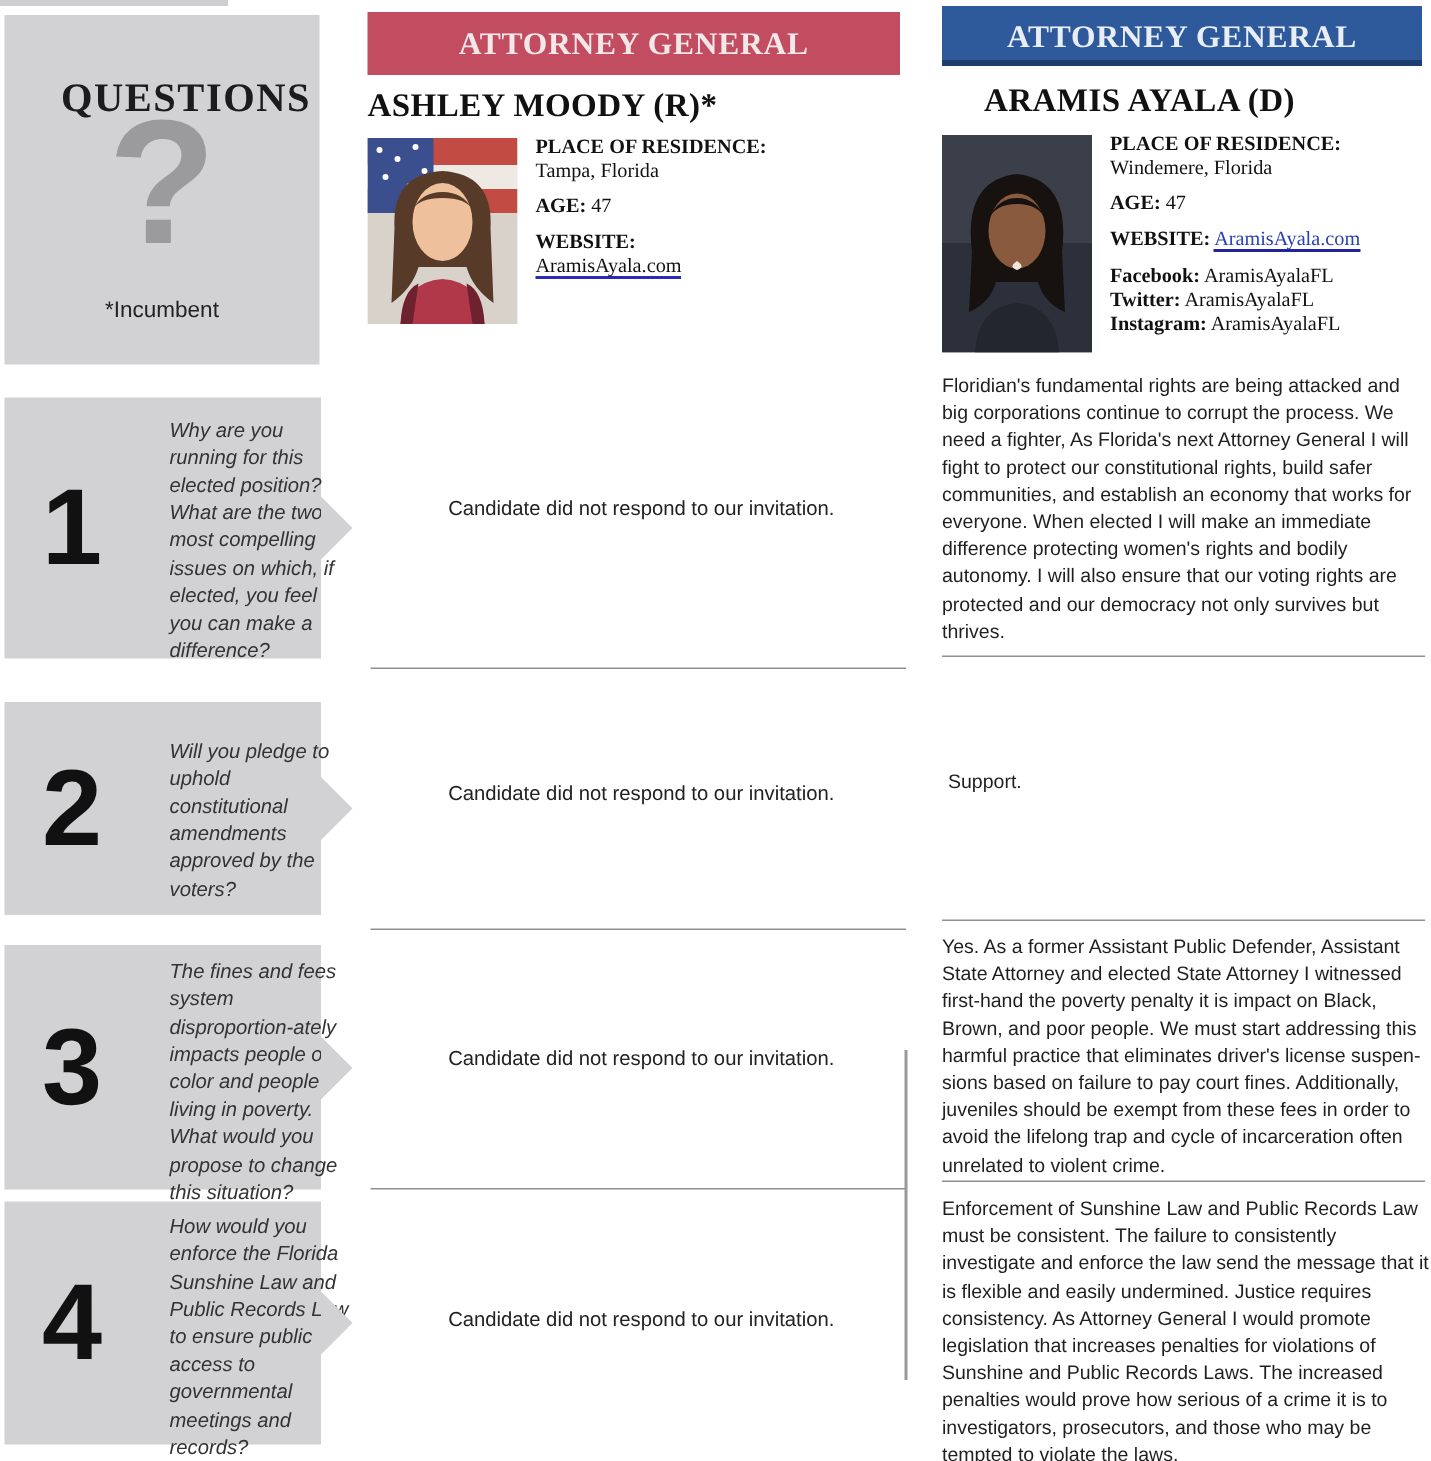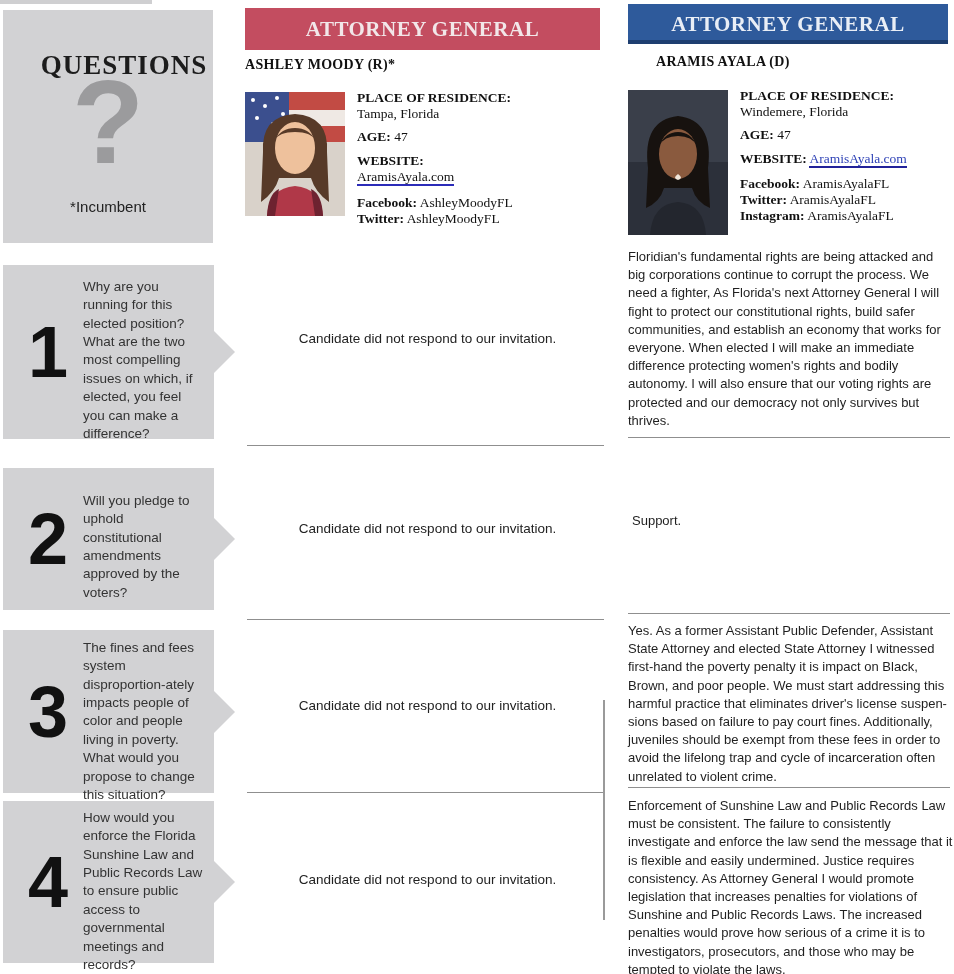--- a/index.html
+++ b/index.html
@@ -45,40 +45,40 @@
   .qbox1 { top:265px; height:174px; }
   .qbox2 { top:468px; height:142px; }
   .qbox3 { top:630px; height:163px; }
   .qbox4 { top:801px; height:162px; }
   .qnum {
     position:absolute; left:8px; top:50%; transform:translateY(-50%);
     width:74px; text-align:center;
     font-size:72px; font-weight:900; color:#111; line-height:1;
   }
   .qtext {
-    margin-left:80px; width:120px;
-    font-size:13.5px; line-height:1.36; color:#333; text-align:left;
+    margin-left:110px; width:120px;
+    font-size:13.5px; line-height:1.36; color:#333; text-align:left;font-style:italic;
   }
   .qbox1 .qtext { padding-top:13px; }
   .qbox2 .qtext { padding-top:24px; }
   .qbox3 .qtext { padding-top:9px; }
   .qbox4 .qtext { padding-top:8px; }
   
   .banner {
     position:absolute; text-align:center;
     font-family:"Liberation Serif", serif; font-weight:bold;
     font-size:21px; letter-spacing:0.5px;
   }
   .banner-red { left:245px; top:8px; width:355px; height:42px; line-height:42px; color:#f2e7e9; }
   .banner-blue { left:628px; top:4px; width:320px; height:40px; line-height:40px; color:#e9eef6; border-bottom:4px solid #1e3e70; }
   
   .cand-name {
     position:absolute;
     font-family:"Liberation Serif", serif; font-weight:bold;
-    font-size:14px; color:#111; letter-spacing:0.3px;
+    font-size:22px; color:#111; letter-spacing:0.3px;
   }
   .name-moody { left:245px; top:57px; }
   .name-ayala { left:628px; top:54px;margin-left:28px; }
   .photo { position:absolute; display:block; }
   .photo-moody { left:245px; top:92px; }
   .photo-ayala { left:628px; top:90px; }
   .info {
     position:absolute;
     font-family:"Liberation Serif", serif; font-size:13.5px;
     line-height:1.2; color:#111;
@@ -169,26 +169,20 @@
       <div>Tampa, Florida</div>
     </div>
     <div class="grp">
       <b>AGE:</b>
       <span>47</span>
     </div>
     <div class="grp">
       <div><b>WEBSITE:</b></div>
       <span class="weblink-moody">AramisAyala.com</span>
     </div>
-    <div class="grp" style="margin-top:10px;">
-      <div><b>Facebook:</b>
-        <span>AshleyMoodyFL</span></div>
-      <div><b>Twitter:</b>
-        <span>AshleyMoodyFL</span></div>
-    </div>
   </div>
 
   <div class="ans-mid ans-mid1">Candidate did not respond to our invitation.</div>
   <div class="ans-mid ans-mid2">Candidate did not respond to our invitation.</div>
   <div class="ans-mid ans-mid3">Candidate did not respond to our invitation.</div>
   <div class="ans-mid ans-mid4">Candidate did not respond to our invitation.</div>
 
   <div class="divider div-m1"></div>
   <div class="divider div-m2"></div>
   <div class="divider div-m3"></div>

